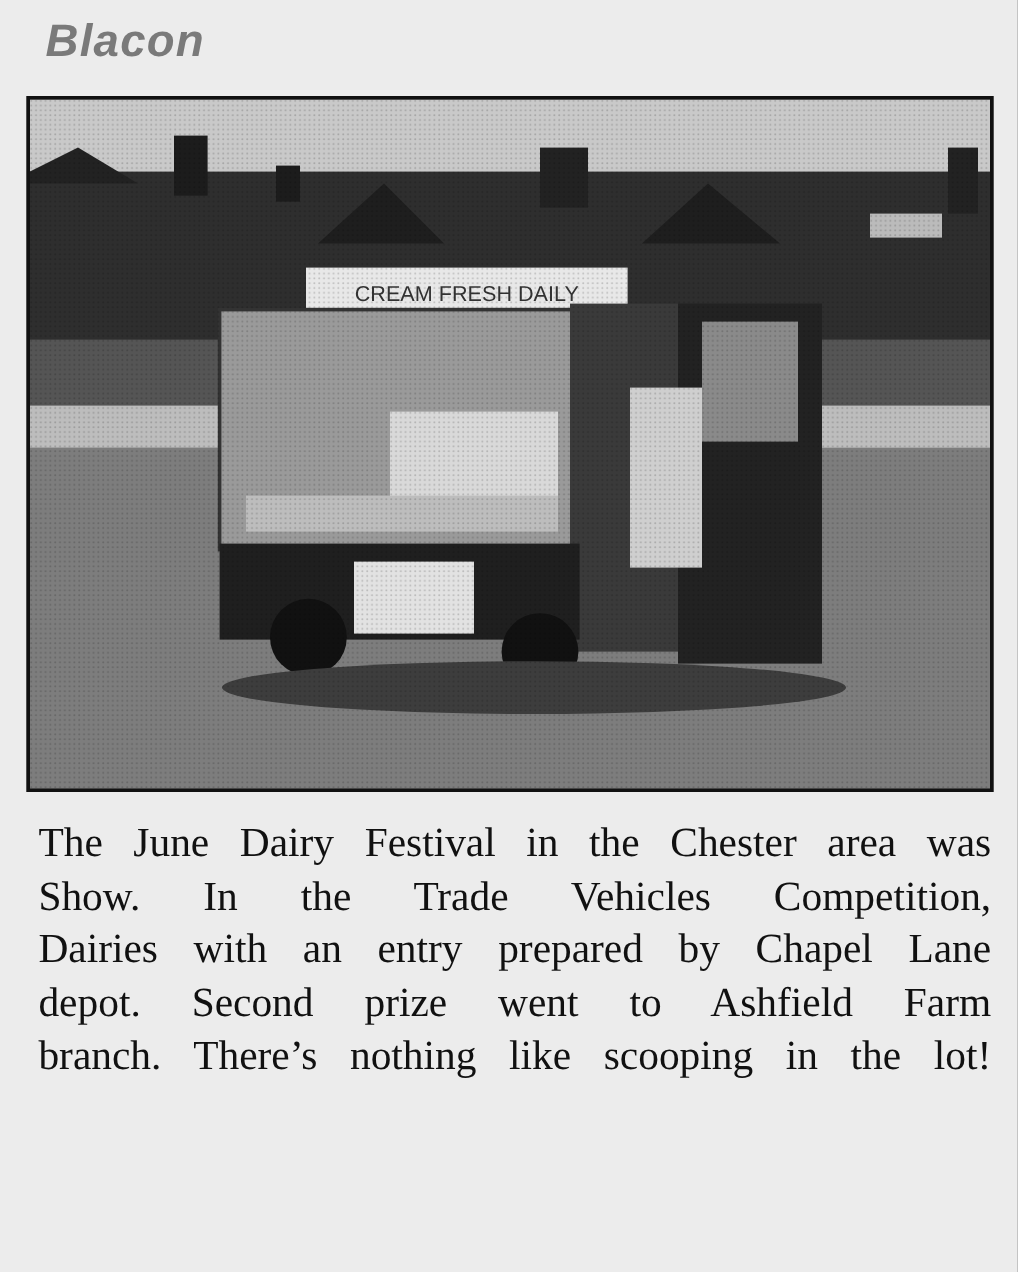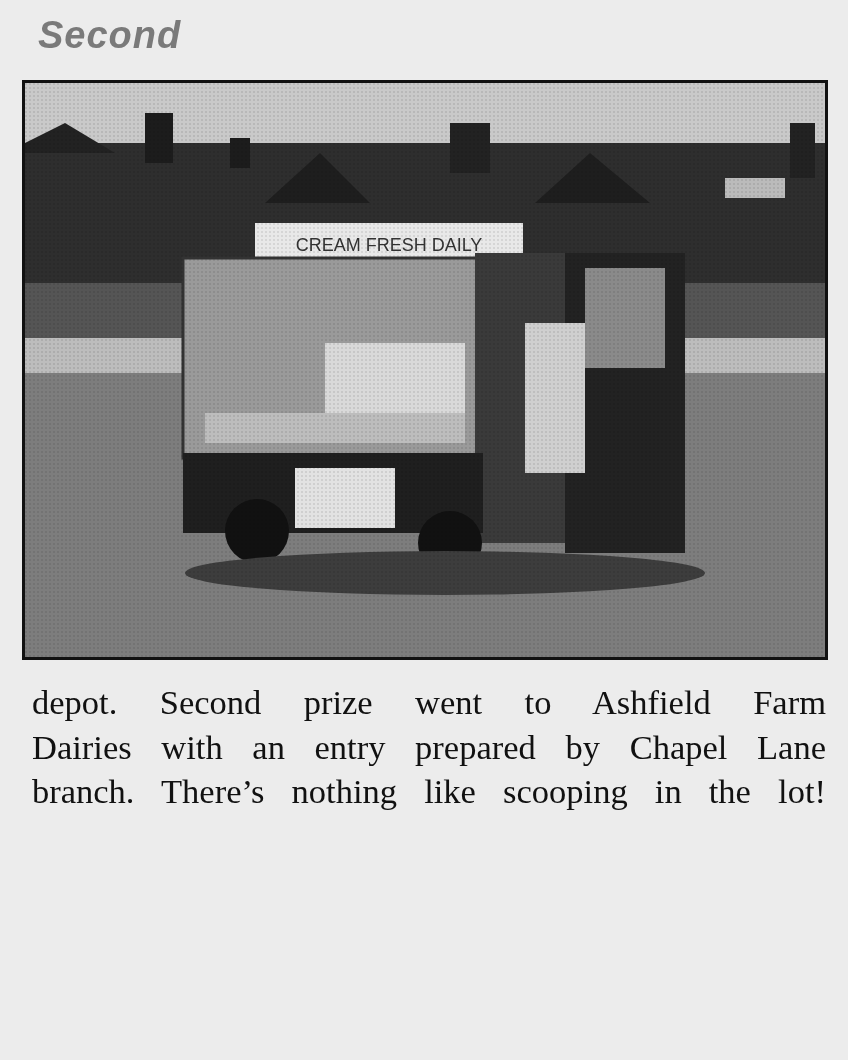--- a/index.html
+++ b/index.html
@@ -26,21 +26,21 @@
   .caption {
     position:absolute; left:32px; top:680px; width:794px;
     font-size:34.5px; line-height:44.5px; color:#111;
     text-align:justify;
   }
   .caption .line { display:block; text-align:justify; text-align-last:justify; white-space:nowrap; }
 </style>
 </head>
 <body>
 
-<div class="heading">Second</div>
+<div class="heading">Blacon</div>
 
 <div class="photo-frame">
   <svg viewBox="0 0 800 574" preserveAspectRatio="none">
     <defs>
       <pattern id="dots" width="4" height="4" patternUnits="userSpaceOnUse">
         <rect width="4" height="4" fill="rgba(255,255,255,0)"></rect>
         <circle cx="1" cy="1" r="0.8" fill="rgba(0,0,0,0.18)"></circle>
       </pattern>
     </defs>
 
@@ -77,16 +77,18 @@
 
     <circle cx="232" cy="448" r="32" fill="#111"></circle>
     <circle cx="425" cy="460" r="32" fill="#111"></circle>
 
     <ellipse cx="420" cy="490" rx="260" ry="22" fill="#3d3d3d"></ellipse>
     <rect x="0" y="0" width="800" height="574" fill="url(#dots)"></rect>
   </svg>
 </div>
 
 <div class="caption">
+  <span class="line">The June Dairy Festival in the Chester area was</span>
+  <span class="line">Show. In the Trade Vehicles Competition,</span>
+  <span class="line">Dairies with an entry prepared by Chapel Lane</span>
   <span class="line">depot. Second prize went to Ashfield Farm</span>
-  <span class="line">Dairies with an entry prepared by Chapel Lane</span>
   <span class="line">branch. There’s nothing like scooping in the lot!</span>
 </div>
 
 </body></html>

